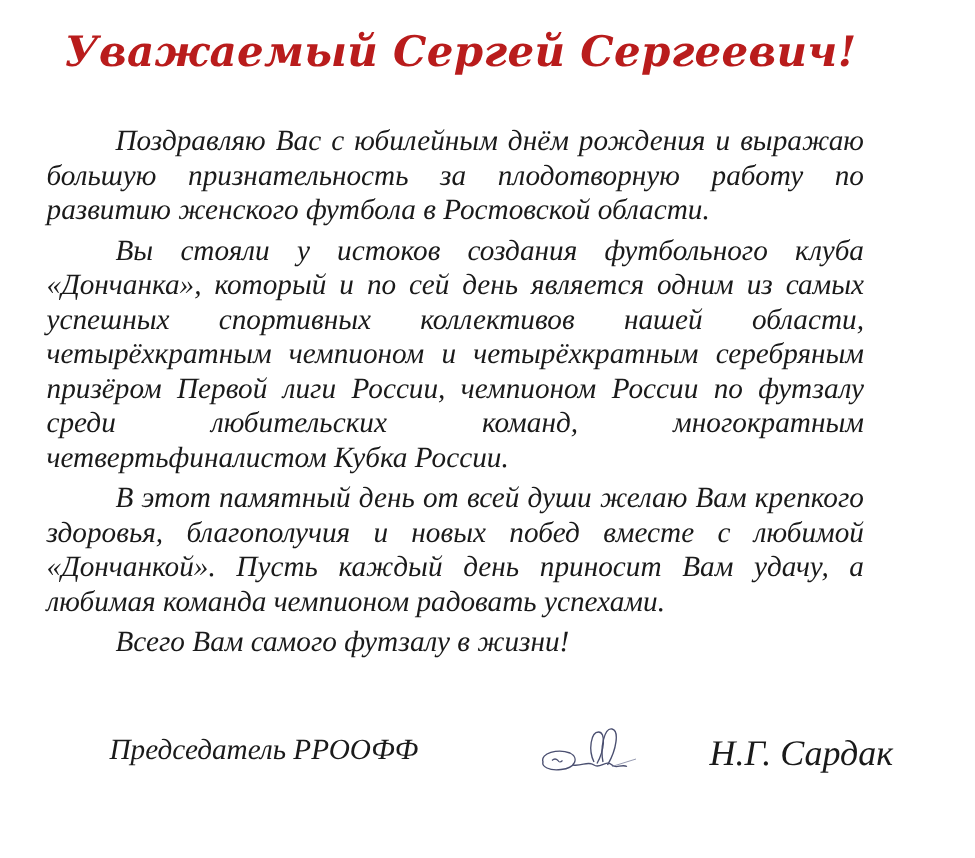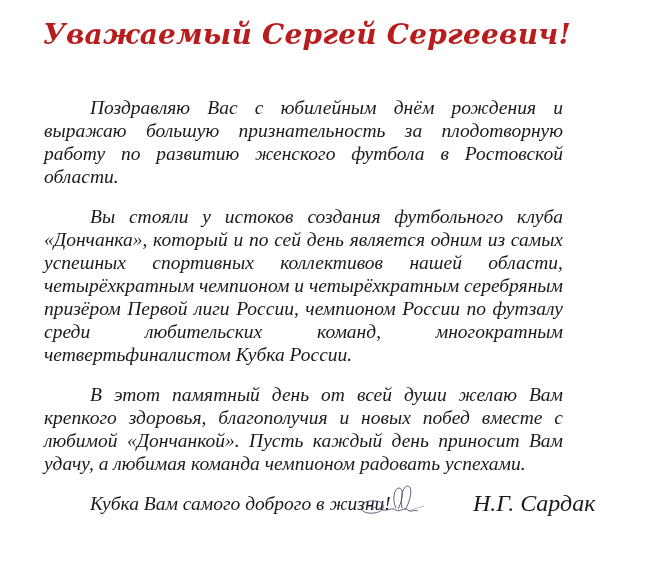--- a/index.html
+++ b/index.html
@@ -8,43 +8,44 @@
     .title {
       position: absolute; left: 0; width: 614px; top: 18px; text-align: center;
       font-family: "DejaVu Serif", serif; font-style: italic; font-weight: bold;
       font-size: 28px; letter-spacing: 0.2px; color: #b91c1c;
     }
     .body {
       position: absolute; left: 27px; top: 79px; width: 553px;
       font-family: "Liberation Serif", serif; font-style: italic;
       font-size: 19.5px; line-height: 23px; color: #1a1a1a;
     }
-    .body p { margin: 17px; text-align: justify; text-indent: 46px; }
+    .body p { margin: 4px; text-align: justify; text-indent: 46px; }
     .sig-block {
       position: absolute; left: 73px; font-family: "Liberation Serif", serif;
       font-style: italic; font-size: 19.5px; color: #1a1a1a;
     }
     .regards { top: 448px; }
     .position { top: 490px; }
     .name { position: absolute; left: 473px; top: 490px; font-family: "Liberation Serif", serif; font-style: italic; font-size: 24px; color: #1a1a1a; }
     .signature { position: absolute; left: 358px; top: 480px; width: 70px; height: 40px; }
   </style>
 </head>
 <body>
 
 <div class="page">
   <div class="title">Уважаемый Сергей Сергеевич!</div>
 
   <div class="body">
     <p>Поздравляю Вас с юбилейным днём рождения и выражаю большую признательность за плодотворную работу по развитию женского футбола в Ростовской области.</p>
     <p>Вы стояли у истоков создания футбольного клуба «Дончанка», который и по сей день является одним из самых успешных спортивных коллективов нашей области, четырёхкратным чемпионом и четырёхкратным серебряным призёром Первой лиги России, чемпионом России по футзалу среди любительских команд, многократным четвертьфиналистом Кубка России.</p>
     <p>В этот памятный день от всей души желаю Вам крепкого здоровья, благополучия и новых побед вместе с любимой «Дончанкой». Пусть каждый день приносит Вам удачу, а любимая команда чемпионом радовать успехами.</p>
-    <p>Кубка Вам самого доброго в жизни!</p>
+    <p>Всего Вам самого футзалу в жизни!</p>
   </div>
 
+  <div class="sig-block position">Председатель РРООФФ</div>
 
   <svg class="signature" viewBox="0 0 70 40">
     <path d="M4 28 C2 22, 14 19, 22 22 C28 25, 26 32, 16 33 C8 34, 3 31, 4 28 Z" fill="none" stroke="#4a4f70" stroke-width="0.9"></path>
     <path d="M10 27 q2 -2 4 0 q1 2 3 0" fill="none" stroke="#4a4f70" stroke-width="0.8"></path>
     <path d="M24 30 C30 31, 34 27, 38 30 C42 33, 46 26, 50 30 C53 33, 56 29, 60 31" fill="none" stroke="#4a4f70" stroke-width="0.9"></path>
     <path d="M38 28 C34 20, 36 8, 41 8 C46 8, 45 20, 40 29" fill="none" stroke="#4a4f70" stroke-width="0.9"></path>
     <path d="M44 28 C42 18, 45 5, 50 6 C55 7, 53 20, 47 30" fill="none" stroke="#4a4f70" stroke-width="0.9"></path>
     <path d="M50 31 L66 26" fill="none" stroke="#8a8fa8" stroke-width="0.6"></path>
   </svg>
 

